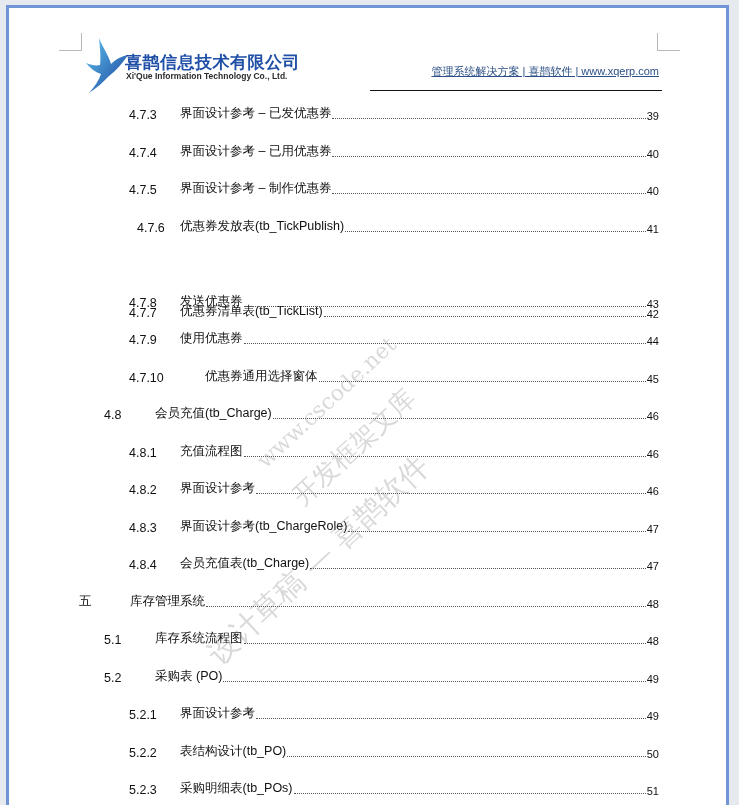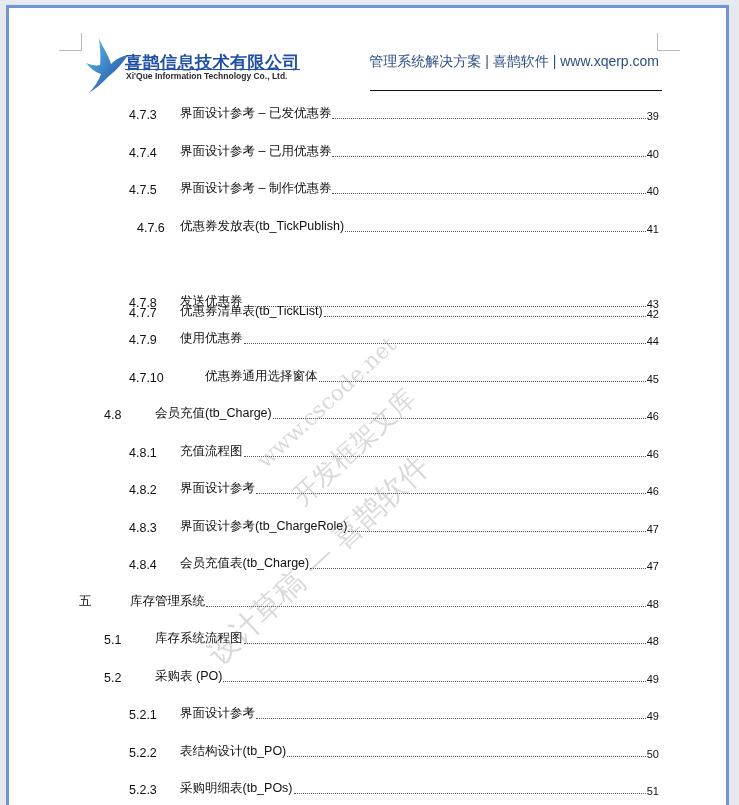--- a/index.html
+++ b/index.html
@@ -17,29 +17,29 @@
       box-sizing: border-box;
       overflow: hidden;
     }
     .corner { position: absolute; border-color: #b9b9b9; border-style: solid; }
     .corner.tl { left: 50px; top: 25px; width: 22px; height: 17px; border-width: 0 1px 1px 0; }
     .corner.tr { left: 648px; top: 25px; width: 22px; height: 17px; border-width: 0 0 1px 1px; }
 
     .logo { position: absolute; left: 72px; top: 28px; width: 48px; height: 58px; }
     .company-cn {
       position: absolute; left: 116px; top: 43px;
-      font-size: 17px; font-weight: bold; color: #1f4fa6; letter-spacing: 0.5px; text-decoration: underline;
+      font-size: 17px; font-weight: bold; color: #1f4fa6; letter-spacing: 0.5px;
     }
     .company-en {
       position: absolute; left: 117px; top: 63px;
       font-size: 8.5px; font-weight: bold; color: #2b2b2b;
     }
     .header-right {
-      position: absolute; right: 67px; top: 45px;
-      font-size: 14px; color: #2b4f86;
+      position: absolute; right: 67px; top: 56px;
+      font-size: 11px; color: #2b4f86; text-decoration: underline;
     }
     .header-rule {
       position: absolute; left: 361px; top: 82px; width: 292px; height: 1px; background: #111;
     }
 
     .toc { position: absolute; left: 0; top: 0; width: 100%; }
     .row {
       position: absolute; height: 18px; display: flex; align-items: flex-end;
       font-size: 12.5px; color: #111;
     }

